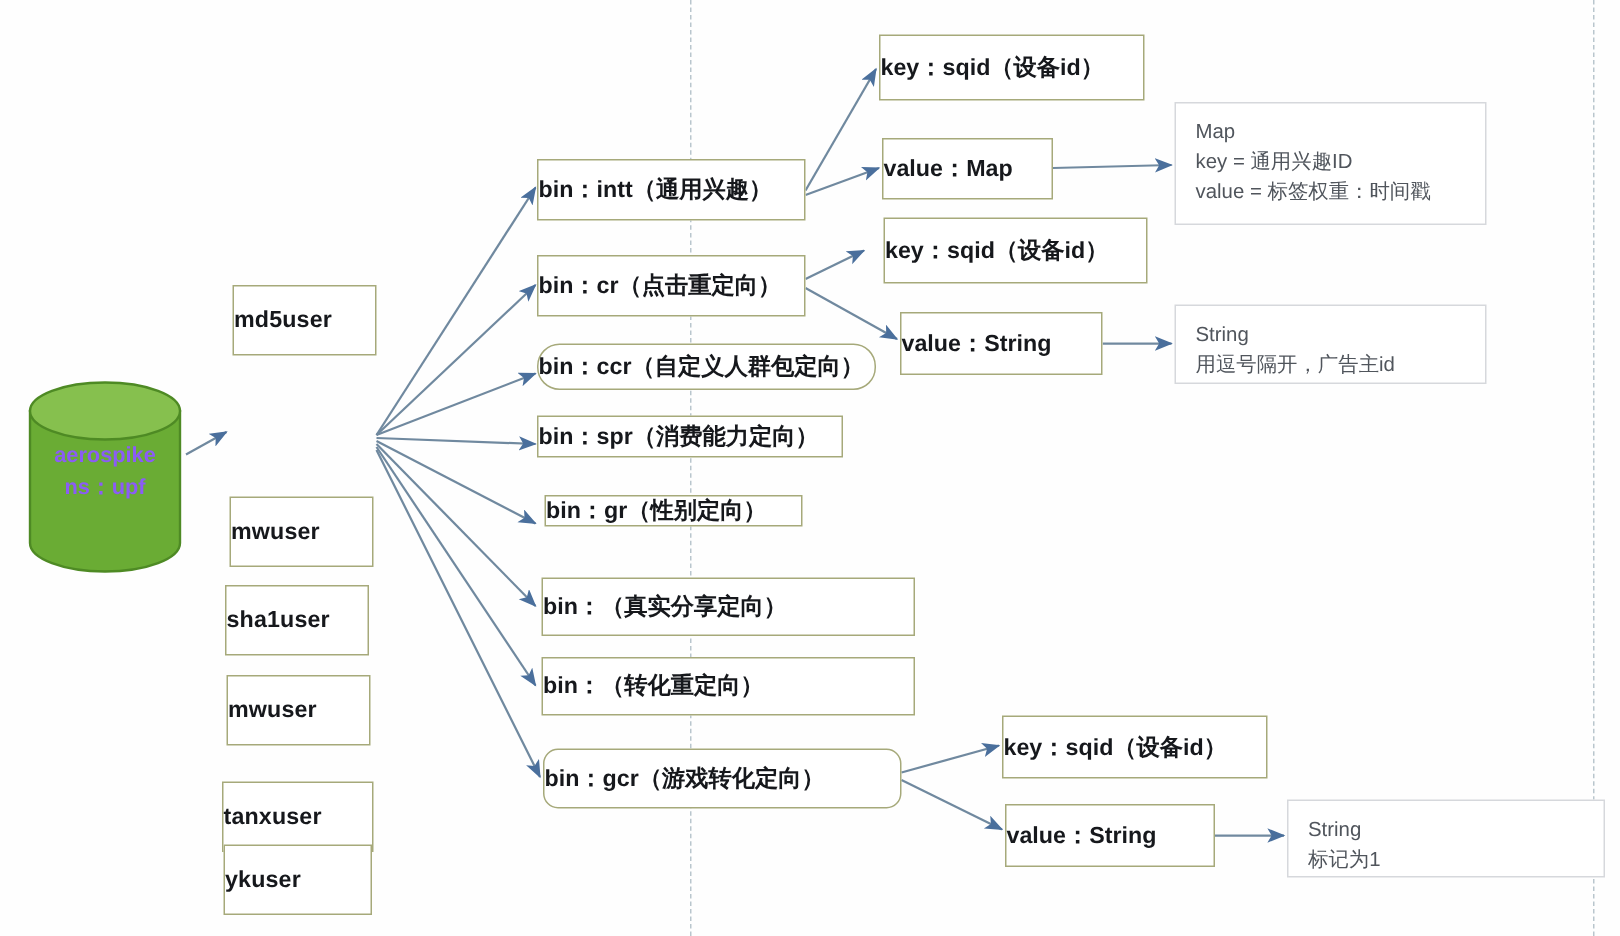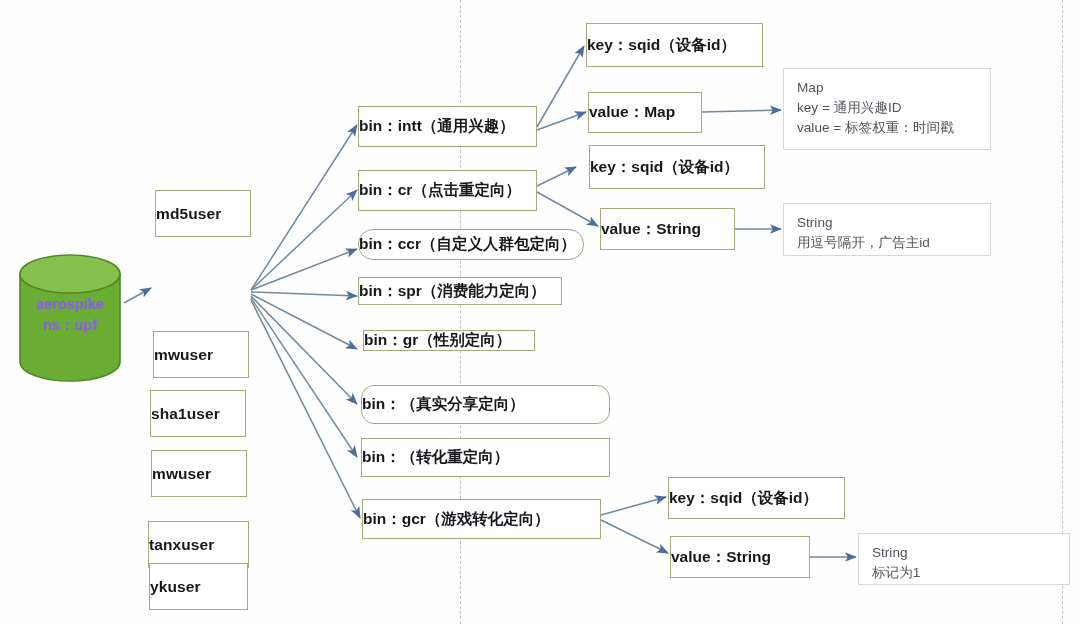--- a/index.html
+++ b/index.html
@@ -162,27 +162,27 @@
     </div>
   <div class="node bin" style="left:358px; top:229px; width:226px; height:31px;border-radius:15px;">
       <span>bin：ccr（自定义人群包定向）</span>
     </div>
   <div class="node bin" style="left:358px; top:277px; width:204px; height:28px;">
       <span>bin：spr（消费能力定向）</span>
     </div>
   <div class="node bin" style="left:363px; top:330px; width:172px; height:21px;">
       <span>bin：gr（性别定向）</span>
     </div>
-  <div class="node bin" style="left:361px; top:385px; width:249px; height:39px;border-radius:13px;">
+  <div class="node bin" style="left:361px; top:385px; width:249px; height:39px;">
       <span>bin：（真实分享定向）</span>
     </div>
   <div class="node bin" style="left:361px; top:438px; width:249px; height:39px;">
       <span>bin：（转化重定向）</span>
     </div>
-  <div class="node bin" style="left:362px; top:499px; width:239px; height:40px;">
+  <div class="node bin" style="left:362px; top:499px; width:239px; height:40px;border-radius:10px;">
       <span>bin：gcr（游戏转化定向）</span>
     </div>
 
   <div class="node kv" style="left:586px; top:23px;  width:177px; height:44px;">
       <span>key：sqid（设备id）</span>
     </div>
   <div class="node kv" style="left:588px; top:92px;  width:114px; height:41px;">
       <span>value：Map</span>
     </div>
   <div class="node kv" style="left:589px; top:145px; width:176px; height:44px;">

